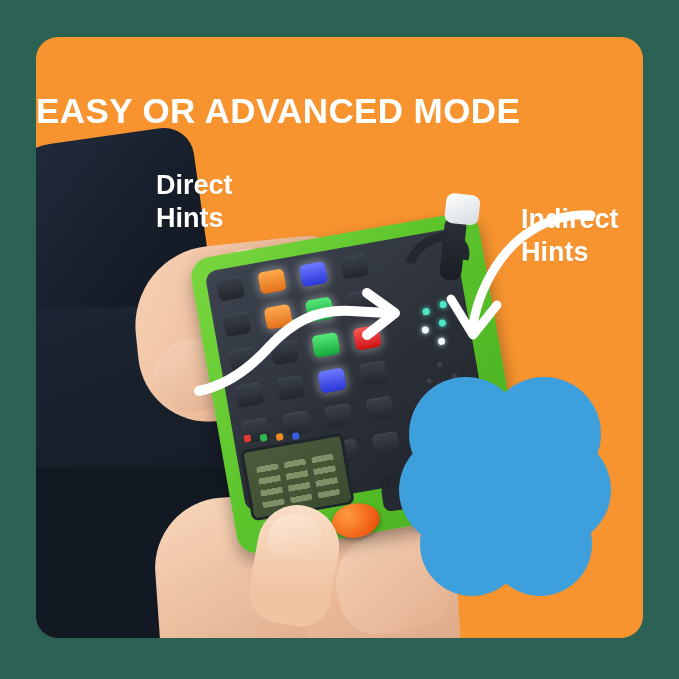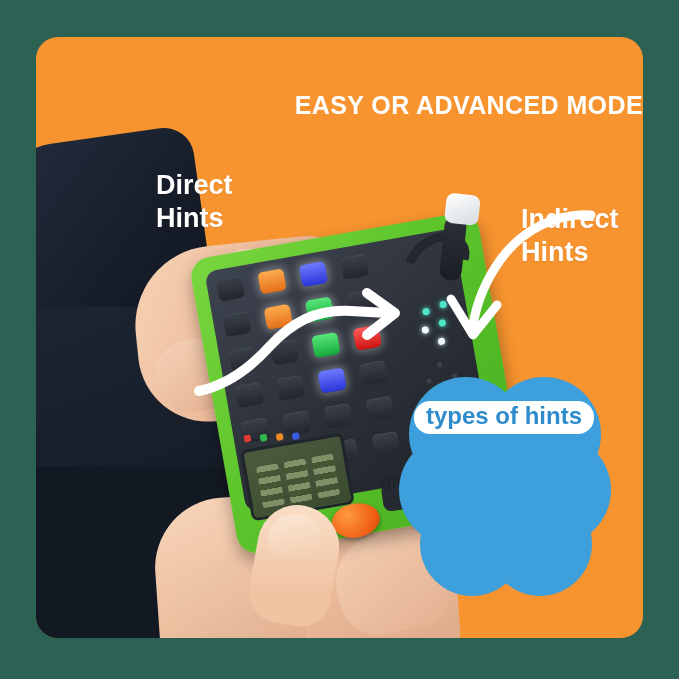--- a/index.html
+++ b/index.html
@@ -22,23 +22,23 @@
     background: #f7942f;
     border-radius: 22px;
     overflow: hidden;
   }
 
   
   #headline {
     position: absolute;
     left: 0; top: 56px;
     width: 607px;
-    text-align: right;
+    text-align: left;
     color: #ffffff;
-    font-size: 25px;
+    font-size: 35px;
     font-weight: bold;
     letter-spacing: 0.4px;
     line-height: 1;
     white-space: nowrap;
   }
 
   
   #photo {
     position: absolute;
     left: 0; top: 0;
@@ -471,20 +471,17 @@
           <circle cx="72" cy="62" r="57"></circle>
           <circle cx="150" cy="62" r="57"></circle>
           <circle cx="60" cy="118" r="55"></circle>
           <circle cx="162" cy="118" r="55"></circle>
           <circle cx="78" cy="172" r="52"></circle>
           <circle cx="146" cy="172" r="52"></circle>
           <rect x="42" y="52" width="136" height="140" rx="30"></rect>
         </g>
       </svg>
       <div id="cloud-text">
-        <span class="cloud-line">
-          <span class="pill-wide">types of hints</span>
-        </span>
       </div>
     </div>
 
   </div>
 </div>
 
 </body></html>

